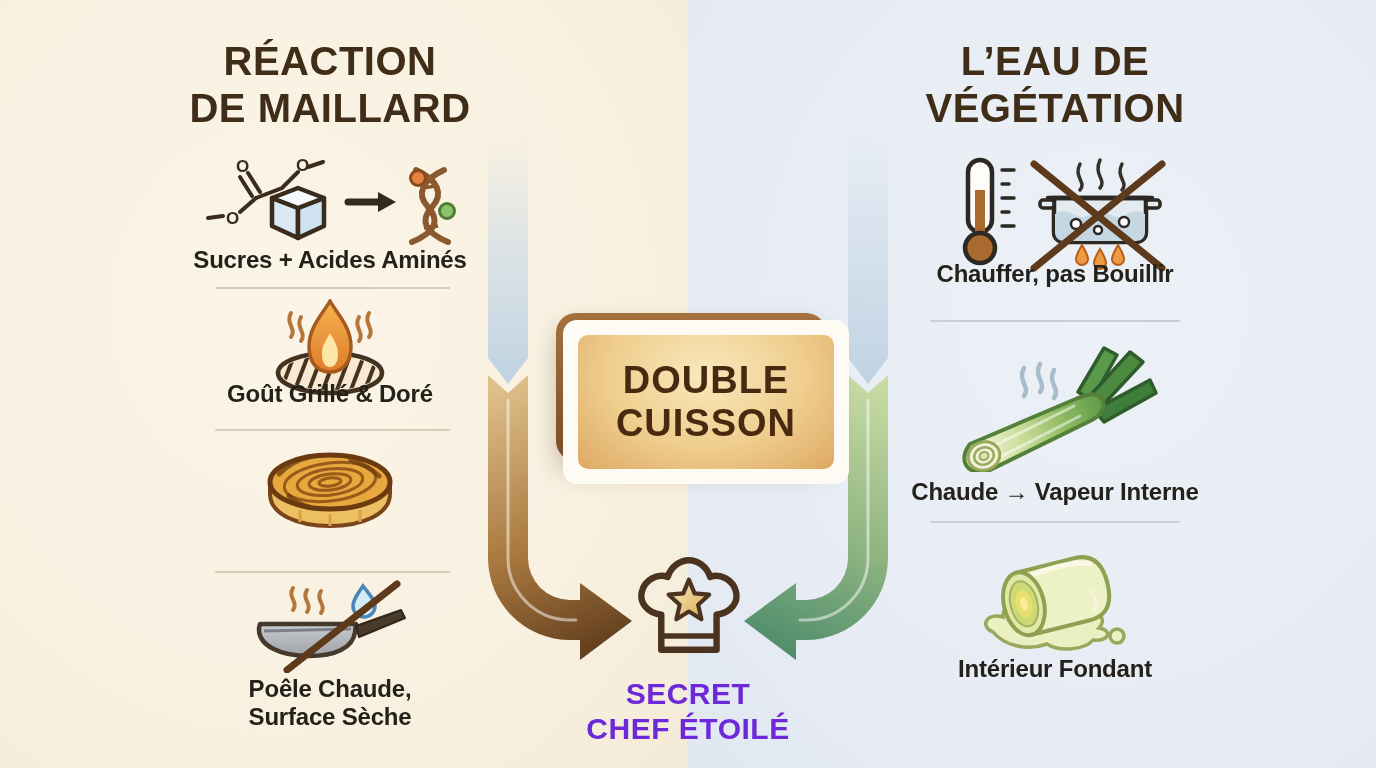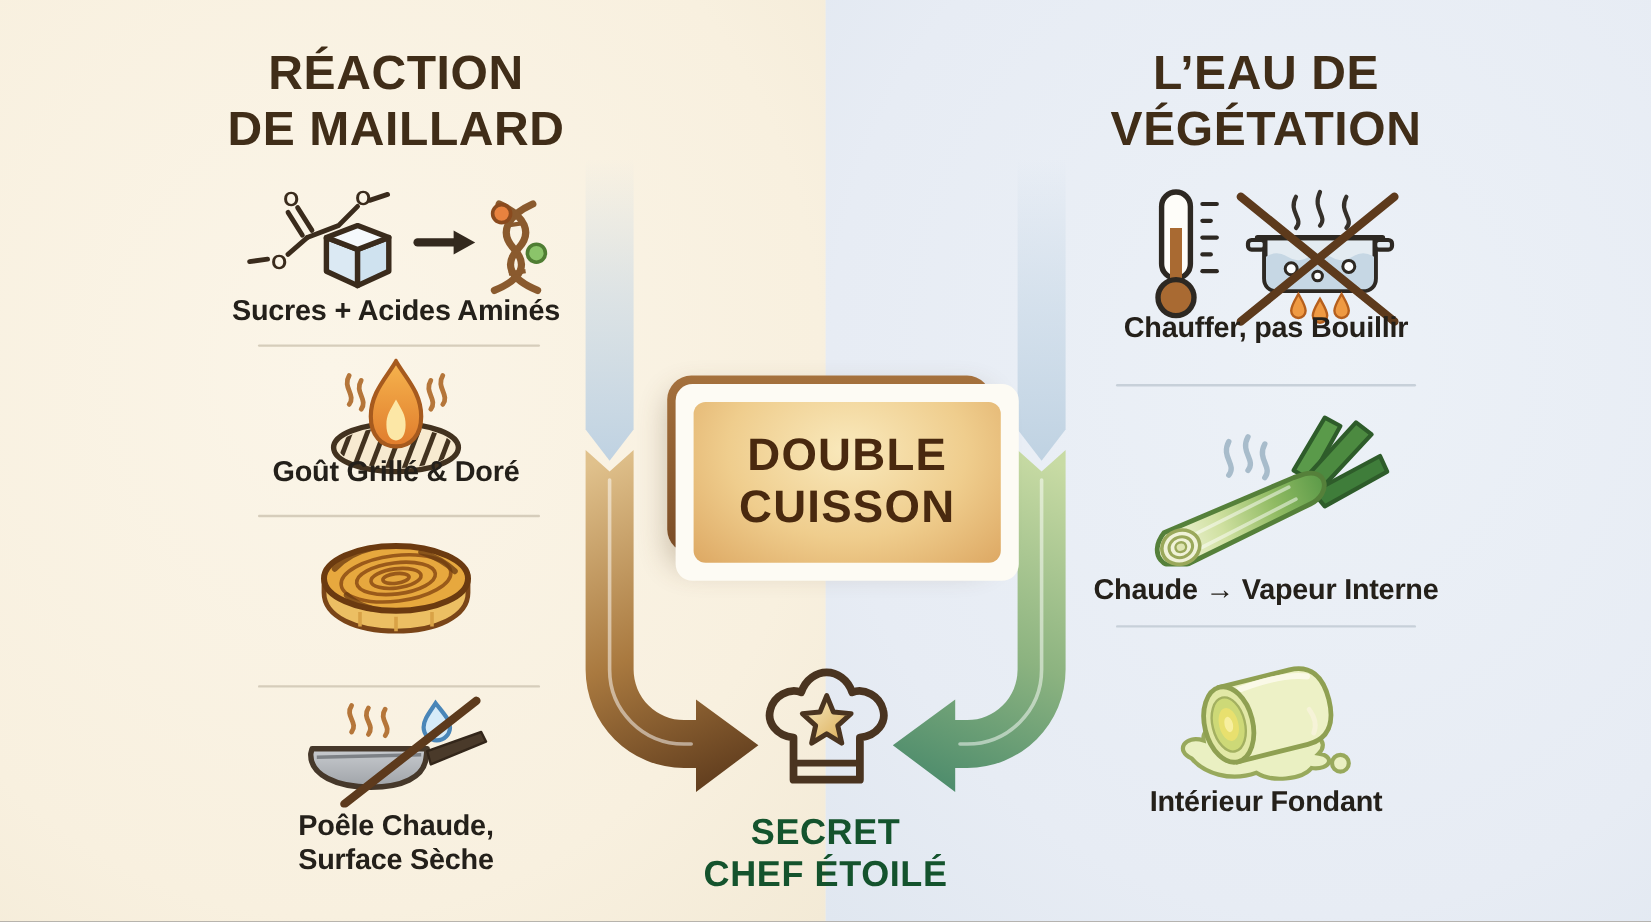--- a/index.html
+++ b/index.html
@@ -41,21 +41,21 @@
     width:100%;height:100%;border-radius:10px;display:flex;align-items:center;justify-content:center;
     background:radial-gradient(ellipse at 50% 30%, #f9e9bc 0%, #efcd8d 55%, #dda863 100%);
   }
   .badge-text{
     font-size:38px;line-height:43px;font-weight:800;letter-spacing:1px;
     color:#49290f;text-align:center;white-space:pre-line;
   }
   .result-icon{position:absolute;left:628px;top:552px;z-index:4;}
   .result-label{
     position:absolute;left:538px;top:676px;width:300px;z-index:4;text-align:center;
-    font-size:30px;line-height:35px;font-weight:800;color:#14532d;
+    font-size:30px;line-height:35px;font-weight:800;color:#6d28d9;
     letter-spacing:.5px;white-space:pre-line;
   }
 </style>
 </head>
 <body>
 
 <div class="canvas">
 
   <div class="bg-left"></div>
   <div class="bg-right"></div>

